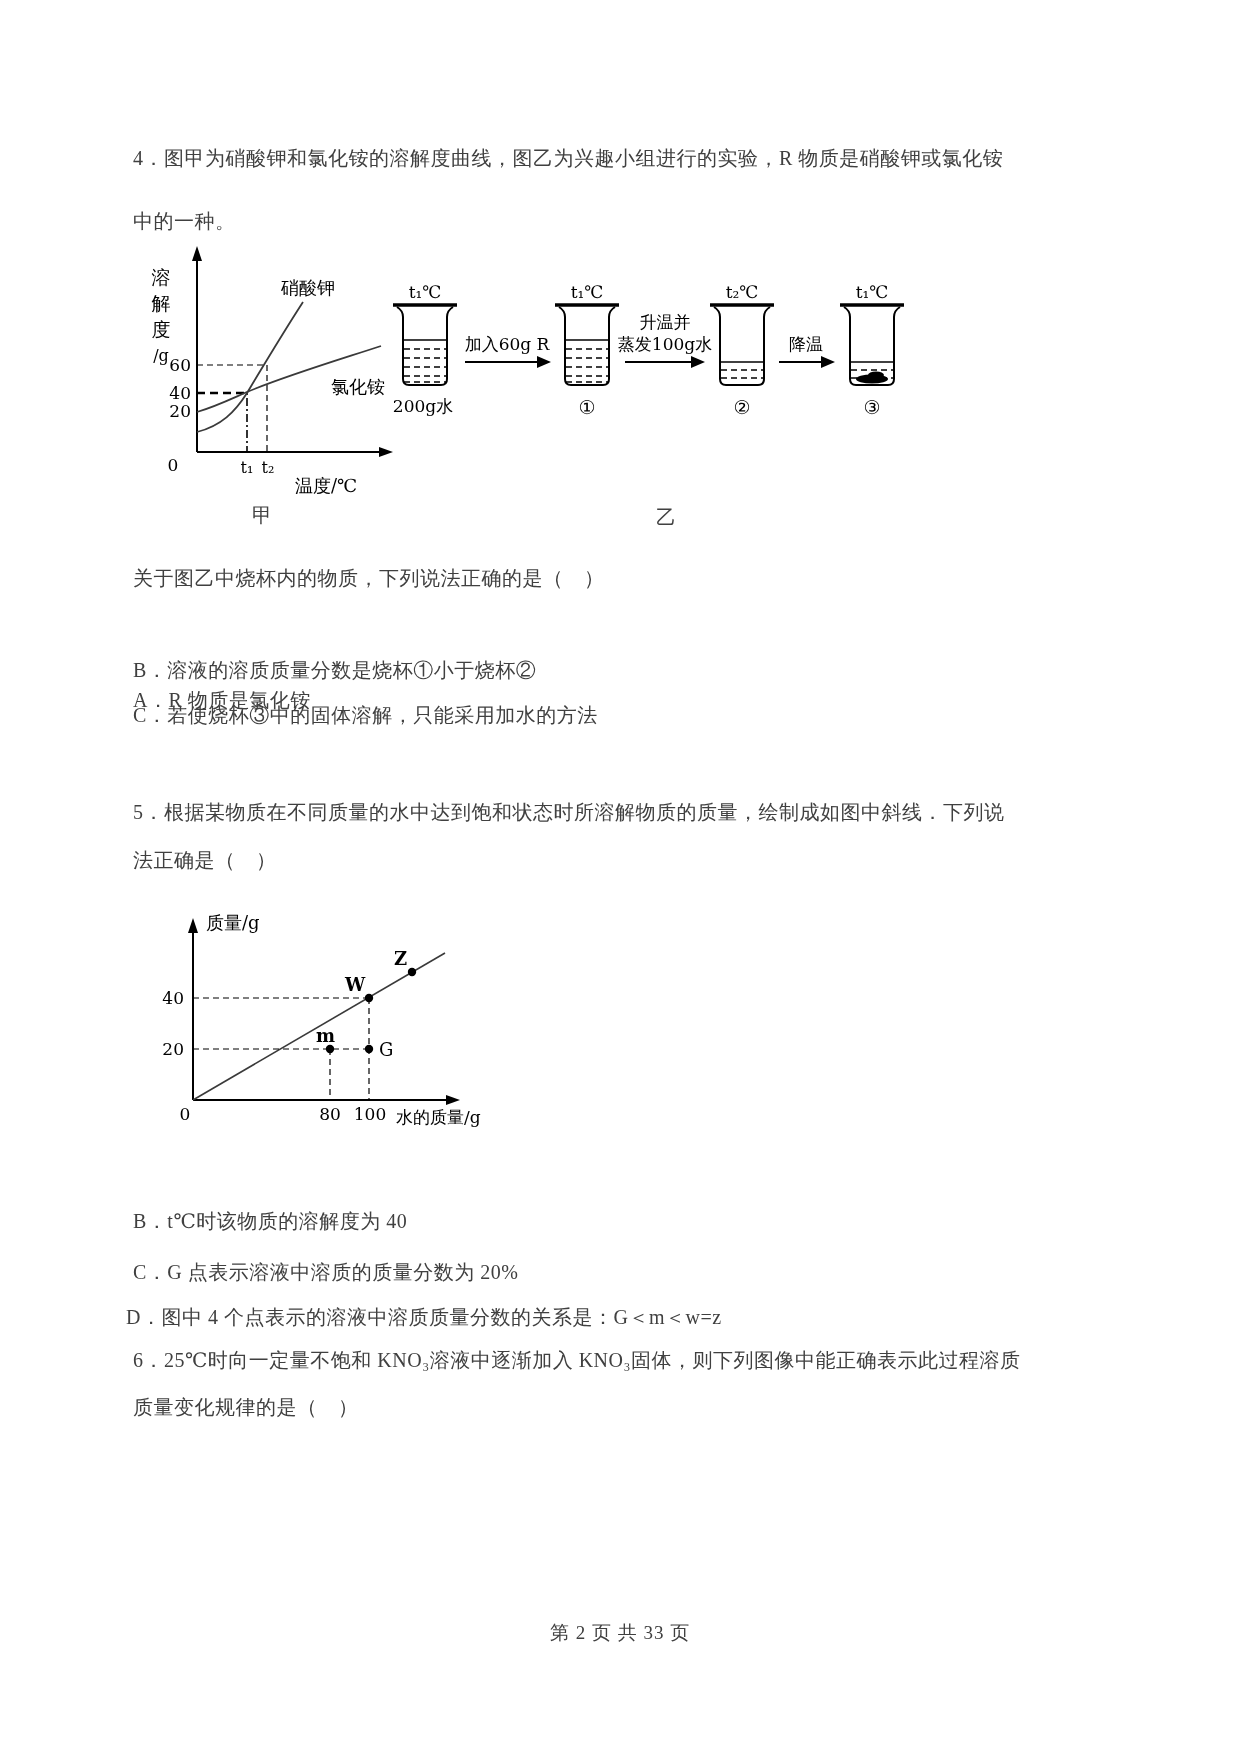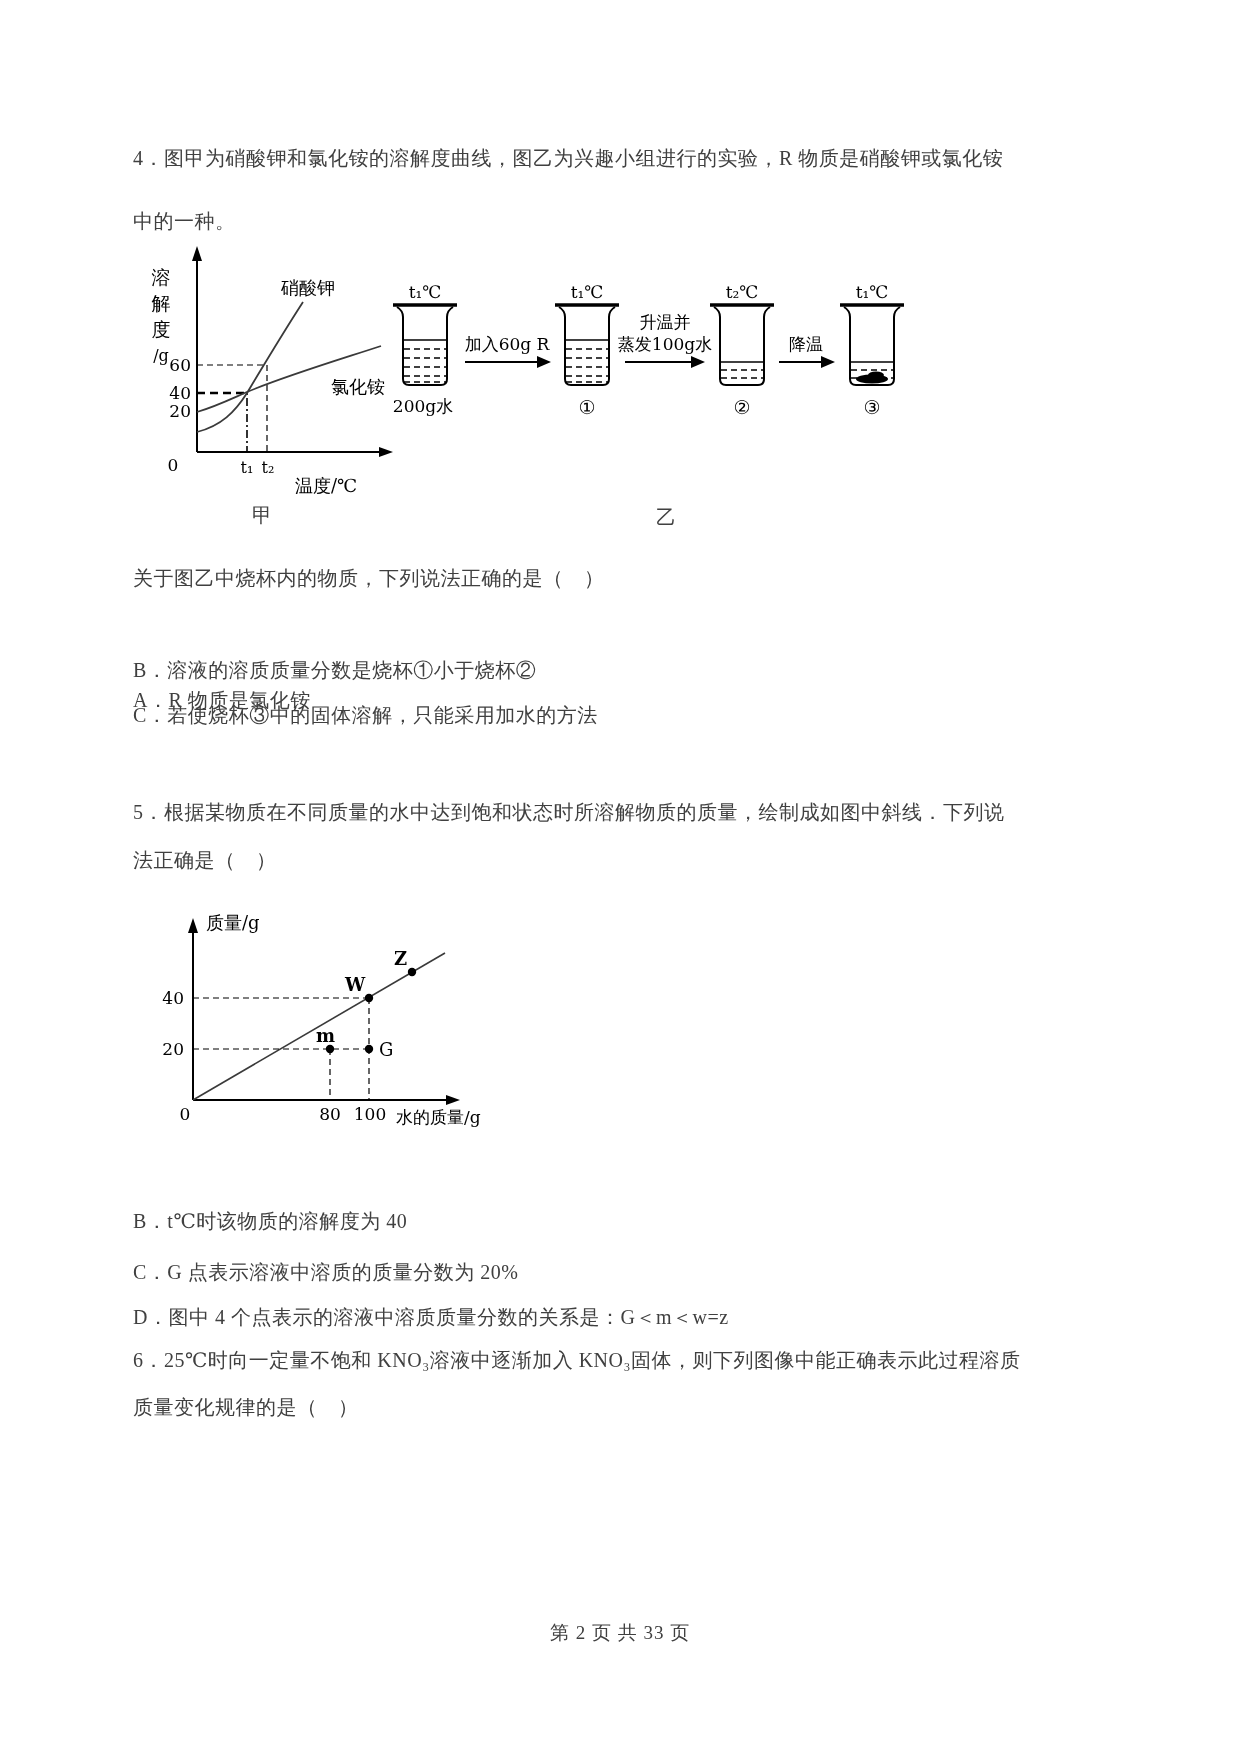--- a/index.html
+++ b/index.html
@@ -178,20 +178,20 @@
     <text x="44" y="99" font-size="17" text-anchor="end">40</text>
     <text x="44" y="150" font-size="17" text-anchor="end">20</text>
     <text x="45" y="215" font-size="17" text-anchor="middle">0</text>
     <text x="190" y="215" font-size="17" text-anchor="middle">80</text>
     <text x="230" y="215" font-size="17" text-anchor="middle">100</text>
     <text x="256" y="218" font-size="17">水的质量/g</text>
   </svg>
 
   <div class="t" style="left:133px; top:1206px;">B．t℃时该物质的溶解度为 40</div>
   <div class="t" style="left:133px; top:1257px;">C．G 点表示溶液中溶质的质量分数为 20%</div>
-  <div class="t" style="left:133px; top:1302px;text-align:right;">D．图中 4 个点表示的溶液中溶质质量分数的关系是：G＜m＜w=z</div>
+  <div class="t" style="left:126px; top:1302px;text-align:right;">D．图中 4 个点表示的溶液中溶质质量分数的关系是：G＜m＜w=z</div>
 
   <div class="t" style="left:133px; top:1345px;">6．25℃时向一定量不饱和 KNO₃溶液中逐渐加入 KNO₃固体，则下列图像中能正确表示此过程溶质</div>
   <div class="t" style="left:133px; top:1392px;">质量变化规律的是（　）</div>
 
   <div class="footer" style="top:1620px;">第 2 页 共 33 页</div>
 
 </div>
 
 </body></html>

